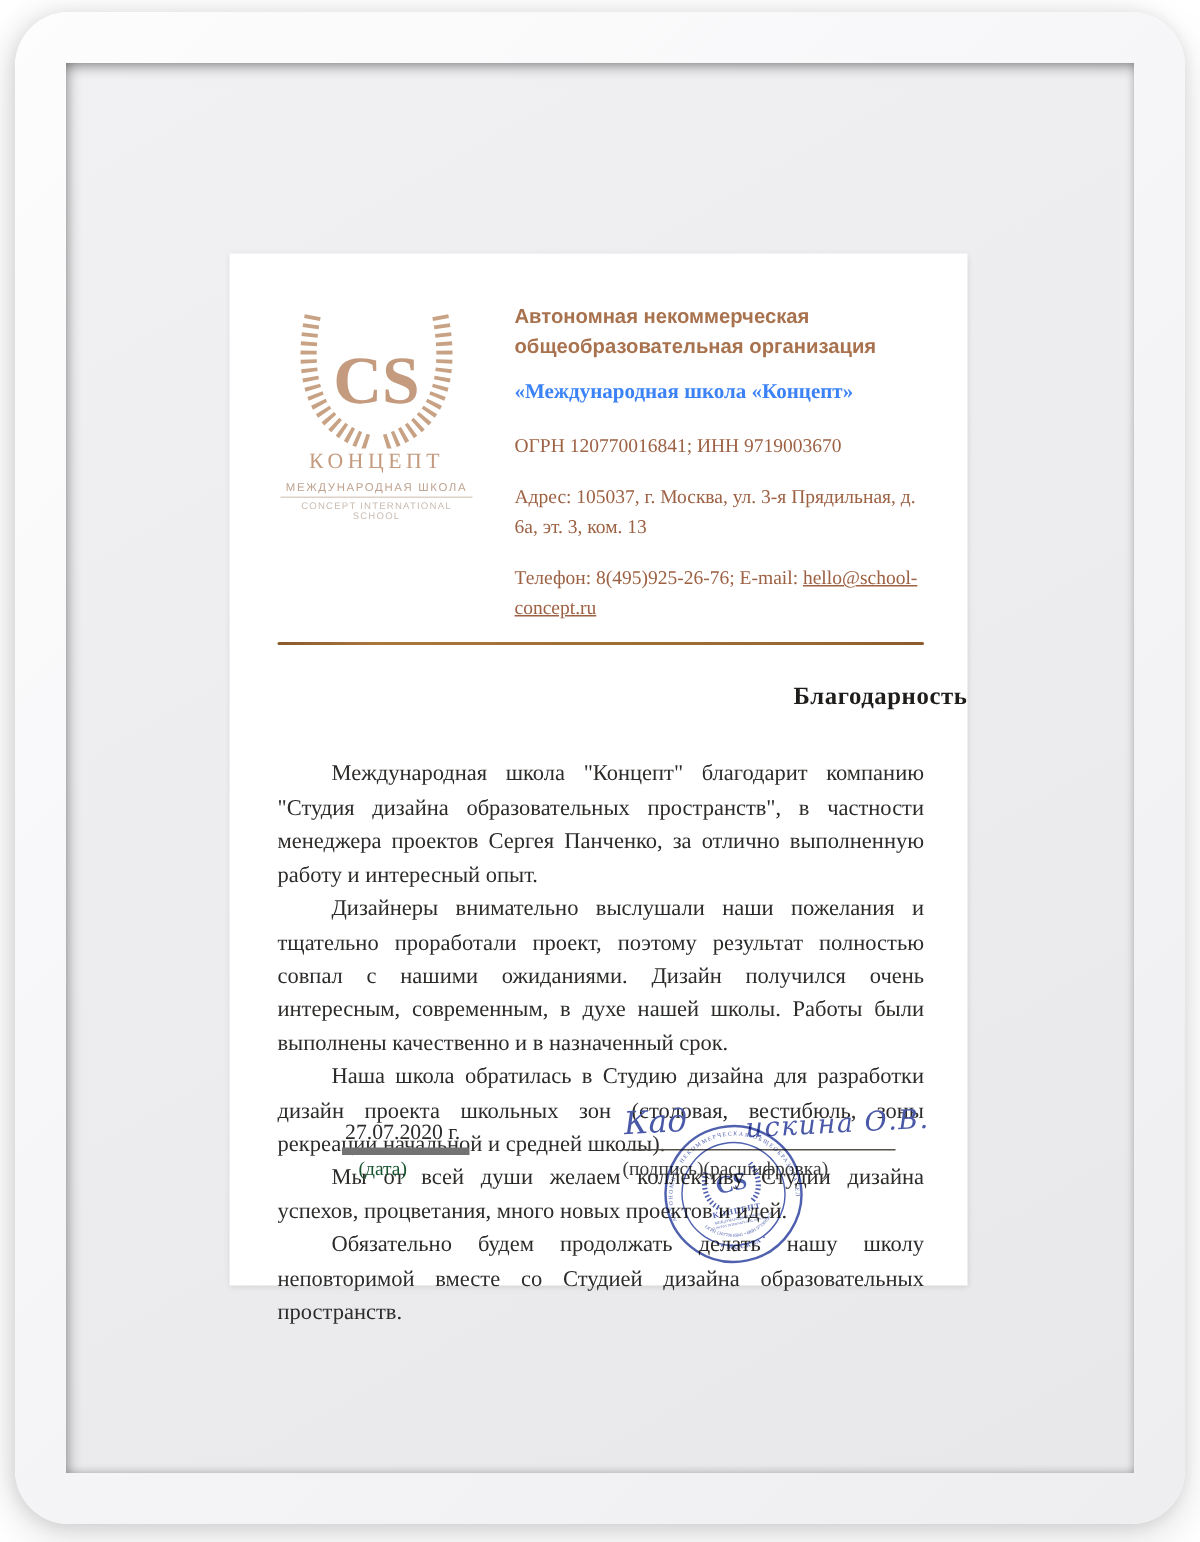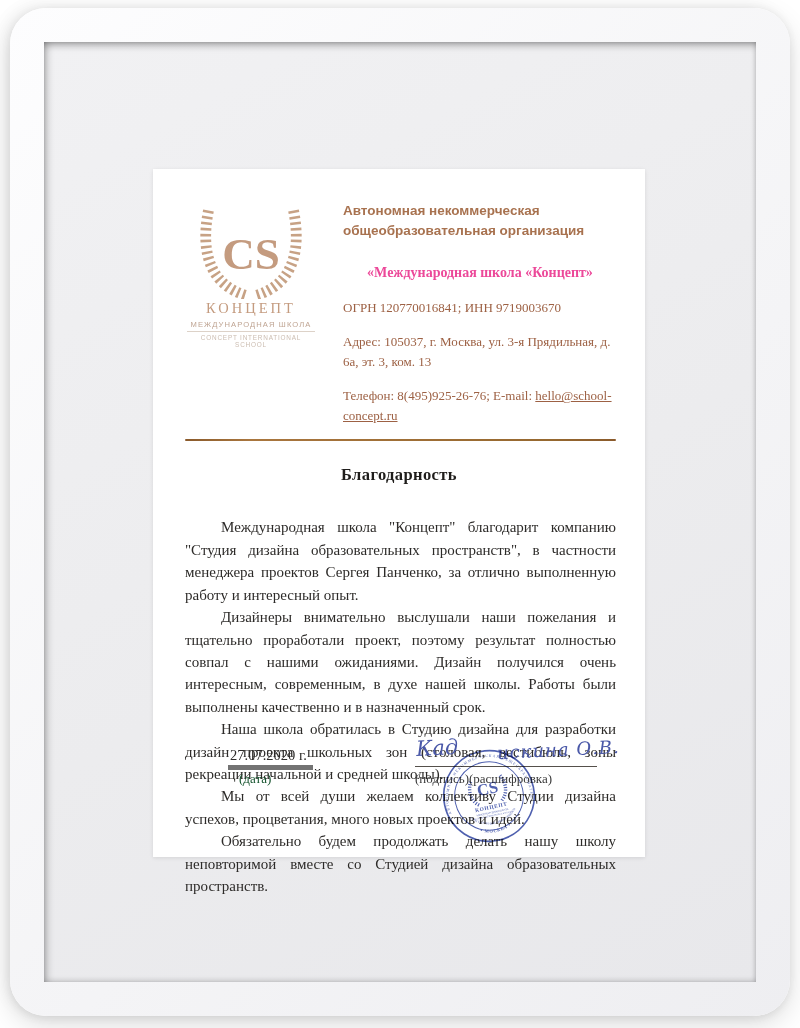--- a/index.html
+++ b/index.html
@@ -28,27 +28,27 @@
   }
   
   .lh{display:flex;margin:28px 28px 0 34px;}
   .logo{width:128px;flex:0 0 128px;text-align:center;color:#c49b7f;}
   .logo svg{display:block;margin:0 auto;}
   .logo-name{font-size:14.5px;letter-spacing:3px;margin-top:1px;font-family:"Liberation Serif",serif;}
   .logo-sub{font-size:7.6px;letter-spacing:1.1px;color:#bfa492;margin-top:3px;font-family:"Liberation Sans",sans-serif;}
   .logo-sub-en{font-size:6.4px;letter-spacing:.8px;color:#cbbcb0;margin-top:2px;padding-top:2px;border-top:1px solid #ddd2c8;font-family:"Liberation Sans",sans-serif;}
   .lh-info{margin-left:28px;flex:1;padding-top:4px;}
   .org-type{font-family:"Liberation Sans",sans-serif;font-weight:bold;font-size:13.5px;line-height:19.5px;color:#a8724f;}
-  .org-name{font-weight:bold;font-size:14px;line-height:19.5px;color:#ec4899;margin-top:23px;text-align:center;}
+  .org-name{font-weight:bold;font-size:14px;line-height:19.5px;color:#3b82f6;margin-top:12px;}
   .contact{font-size:13px;line-height:19.6px;color:#9d6144;margin-top:15px;}
   .contact .u{text-decoration:underline;}
   .rule{height:2px;margin:14px 29px 0 32px;
     background:linear-gradient(to right,#8a5a2b,#a9763e 15%,#96682f 85%,#8a5a2b);border-radius:1px;}
   
-  .title{margin-top:24px;text-align:center;font-weight:bold;font-size:16.5px;letter-spacing:.4px;color:#1f1d1b;}
+  .title{margin-top:24px;text-align:right;font-weight:bold;font-size:16.5px;letter-spacing:.4px;color:#1f1d1b;}
   .body-text{margin:31px 29px 0 32px;font-size:15px;line-height:22.4px;color:#2d2b29;text-align:justify;}
   .body-text p{margin:0;text-indent:36px;}
   
   .date-value{position:absolute;left:75px;top:578px;font-size:14.5px;color:#2d2b29;
     border-bottom:5px solid #737373;padding:0 6px 1px 2px;}
   .date-label{position:absolute;left:86px;top:602px;font-size:13px;color:#14532d;}
   .sig-line{position:absolute;left:262px;top:576px;width:182px;height:21px;border-bottom:1px solid #55504b;}
   .sig-labels{position:absolute;left:262px;top:602px;width:196px;display:flex;justify-content:flex-start;font-size:13px;color:#3a3a3a;}
   .hand{position:absolute;color:#4a58a8;font-style:italic;font-family:"DejaVu Serif",serif;transform:rotate(-3deg);}
   .hand1{left:263px;top:567px;font-size:21px;}

